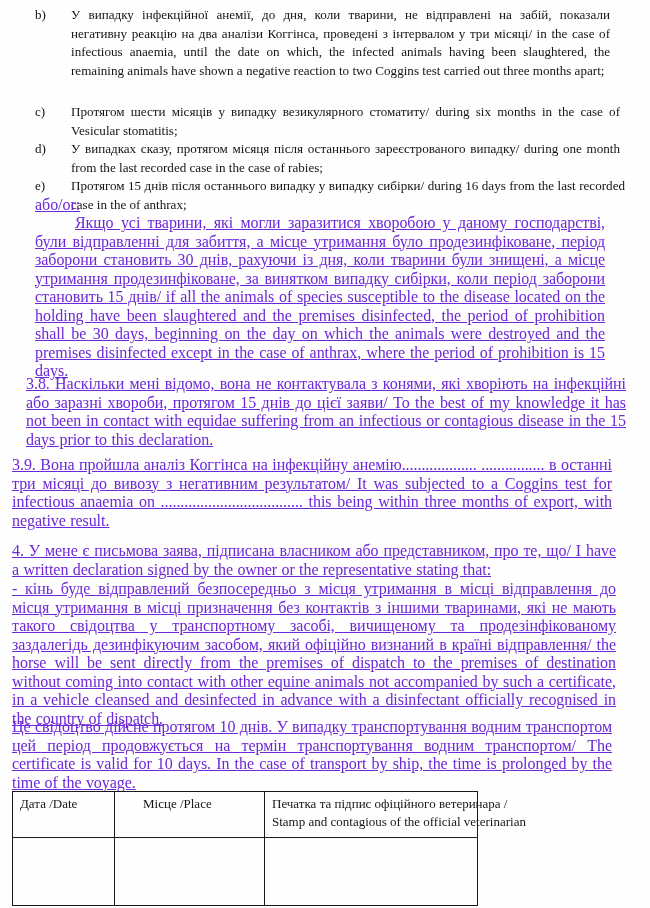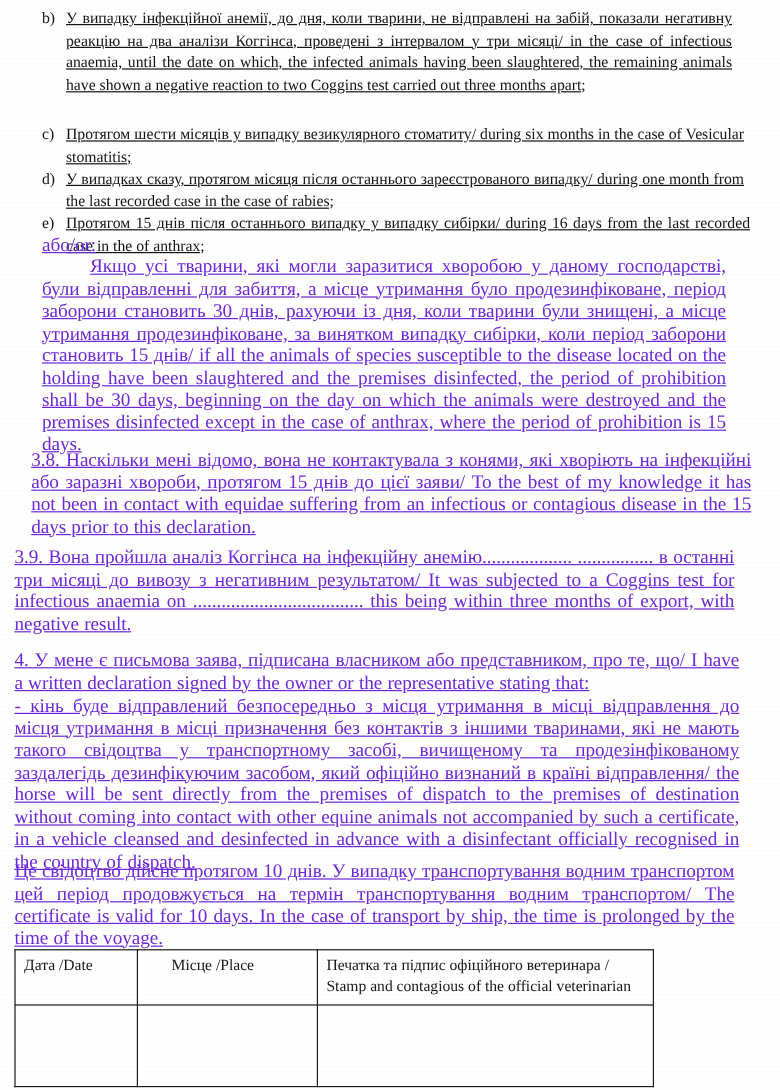--- a/index.html
+++ b/index.html
@@ -51,37 +51,36 @@
   }
   .lrow .marker {
     position: absolute;
     left: 0;
     top: 0;
     width: 20px;
     text-align: left;
   }
   .lrow .ltext {
     display: block;
-    margin-left: 20px;
+    margin-left: 36px;
     text-align: justify;
     text-align-last: left;
-    text-decoration: underline;
   }
 
   
   .indent-first {
     text-indent: 40px;
   }
 
   
   .vet-table {
     position: absolute;
     left: 12px;
     top: 791px;
-    width: 533px;
+    width: 466px;
     border-collapse: collapse;
     table-layout: fixed;
     font-size: 13px;
     line-height: 18px;
   }
   .vet-table td {
     border: 1.4px solid #1a1a1a;
     vertical-align: top;
     padding: 3px 6px 4px 7px;
     color: #161616;

